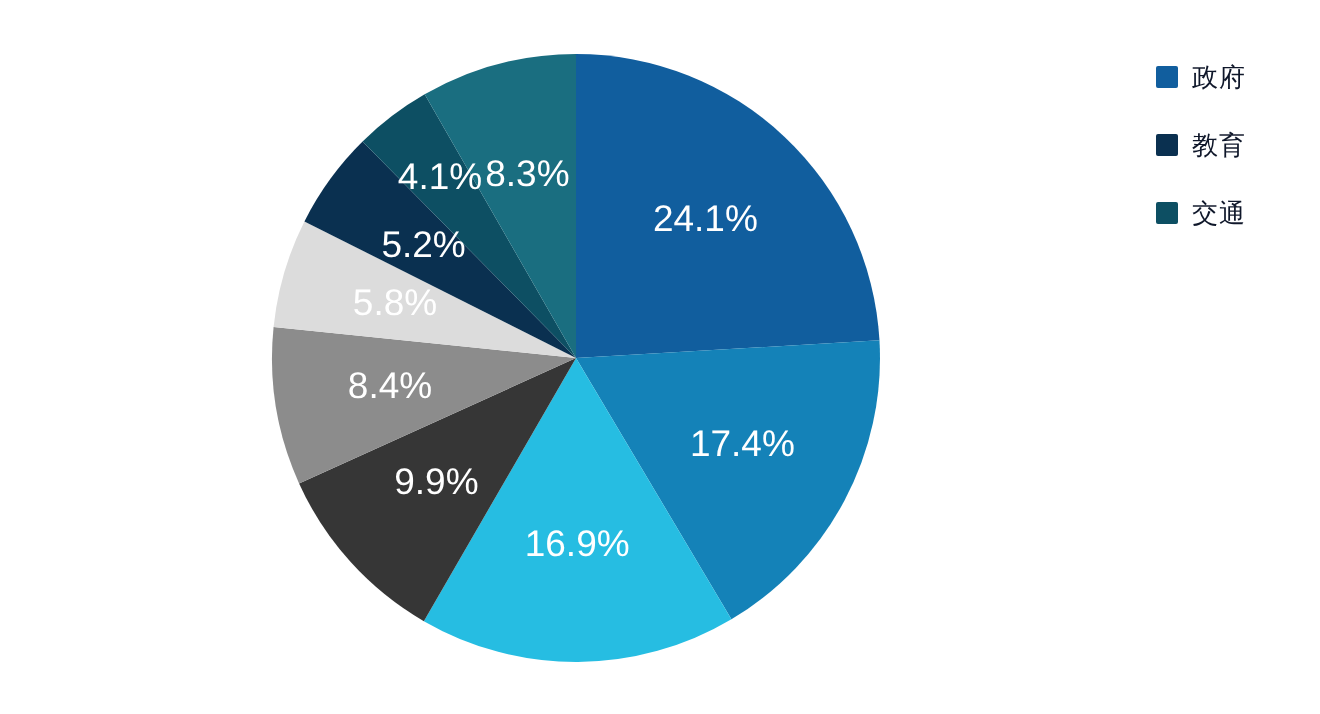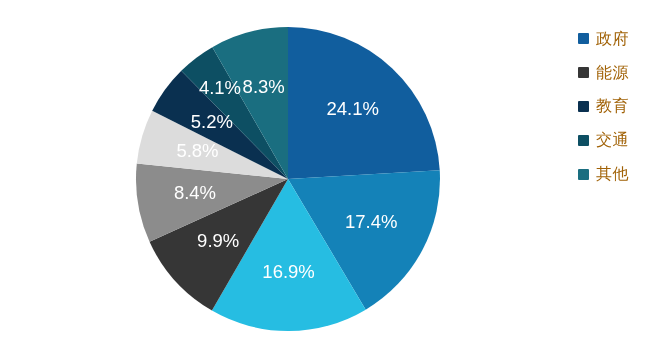--- a/index.html
+++ b/index.html
@@ -52,22 +52,22 @@
     height: 33.8px;
     gap: 7px;
   }
   .legend-swatch {
     width: 11px;
     height: 11px;
     flex: 0 0 auto;
     border-radius: 1px;
   }
   .legend-label {
-    font-size: 16px;
-    color: #a16207;
+    font-size: 13px;
+    color: #0f172a;
     letter-spacing: 0.5px;
     white-space: nowrap;
     line-height: 1;
   }
 </style>
 </head>
 <body>
 
 <div id="chart-root">
 
@@ -97,30 +97,22 @@
         </g>
     </svg>
   </div>
 
   <div class="legend" id="legend">
       <div class="legend-item">
         <span class="legend-swatch" style="background: rgb(17, 94, 158);"></span>
         <span class="legend-label">政府</span>
       </div>
       <div class="legend-item">
-        <span class="legend-swatch" style="background: rgb(54, 54, 54);"></span>
-        <span class="legend-label">能源</span>
-      </div>
-      <div class="legend-item">
         <span class="legend-swatch" style="background: rgb(10, 48, 80);"></span>
         <span class="legend-label">教育</span>
       </div>
       <div class="legend-item">
         <span class="legend-swatch" style="background: rgb(13, 79, 99);"></span>
         <span class="legend-label">交通</span>
       </div>
-      <div class="legend-item">
-        <span class="legend-swatch" style="background: rgb(26, 110, 128);"></span>
-        <span class="legend-label">其他</span>
-      </div>
     </div>
 
 </div>
 
 </body></html>

